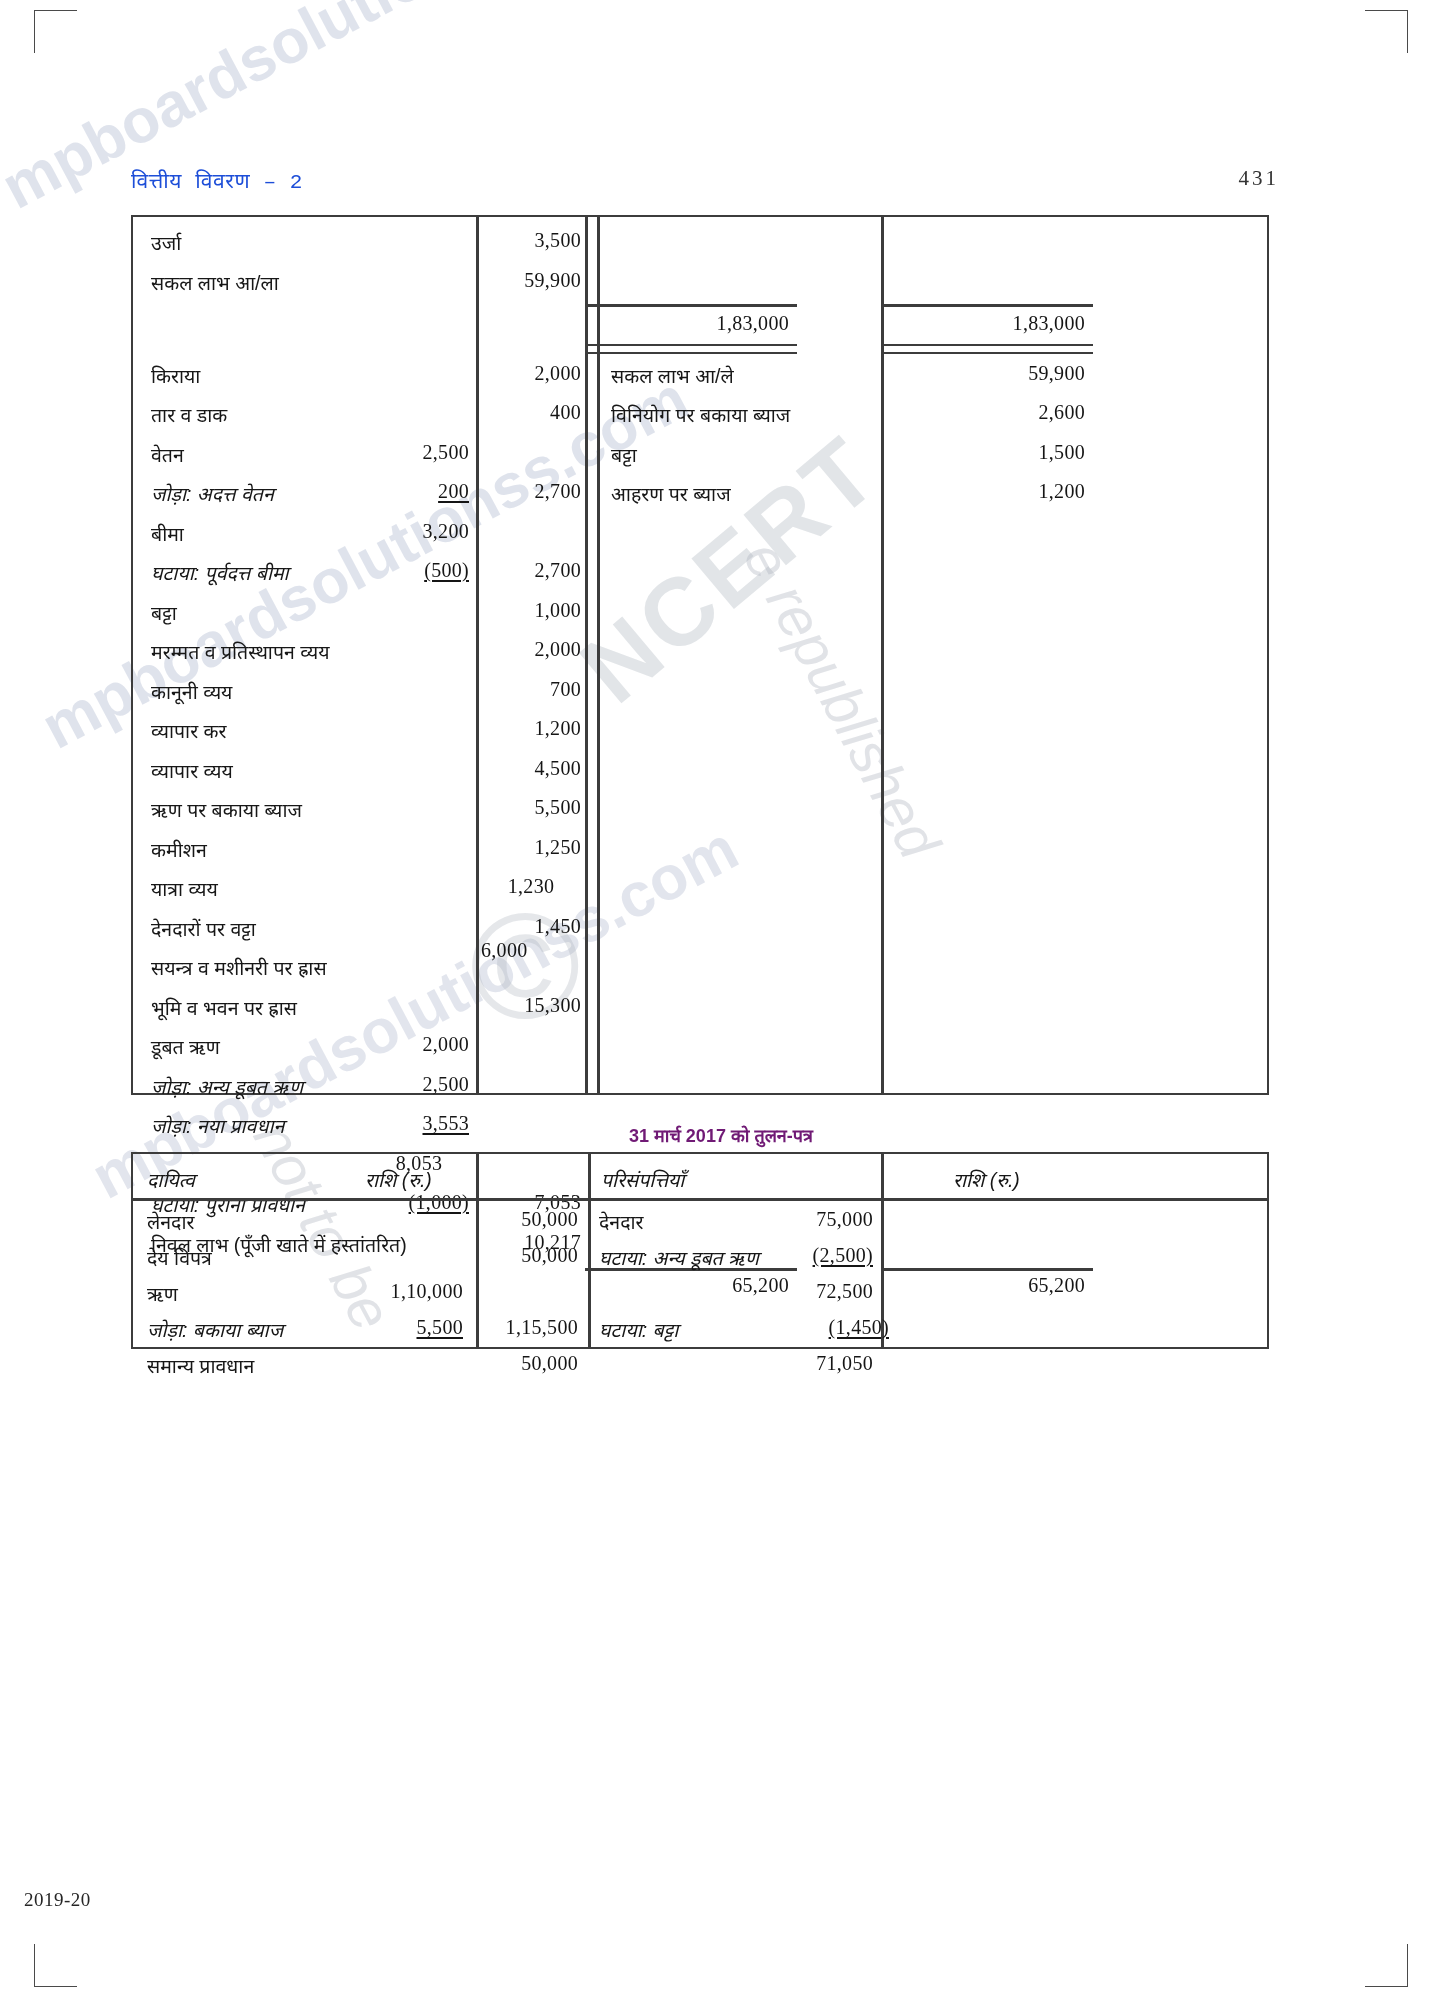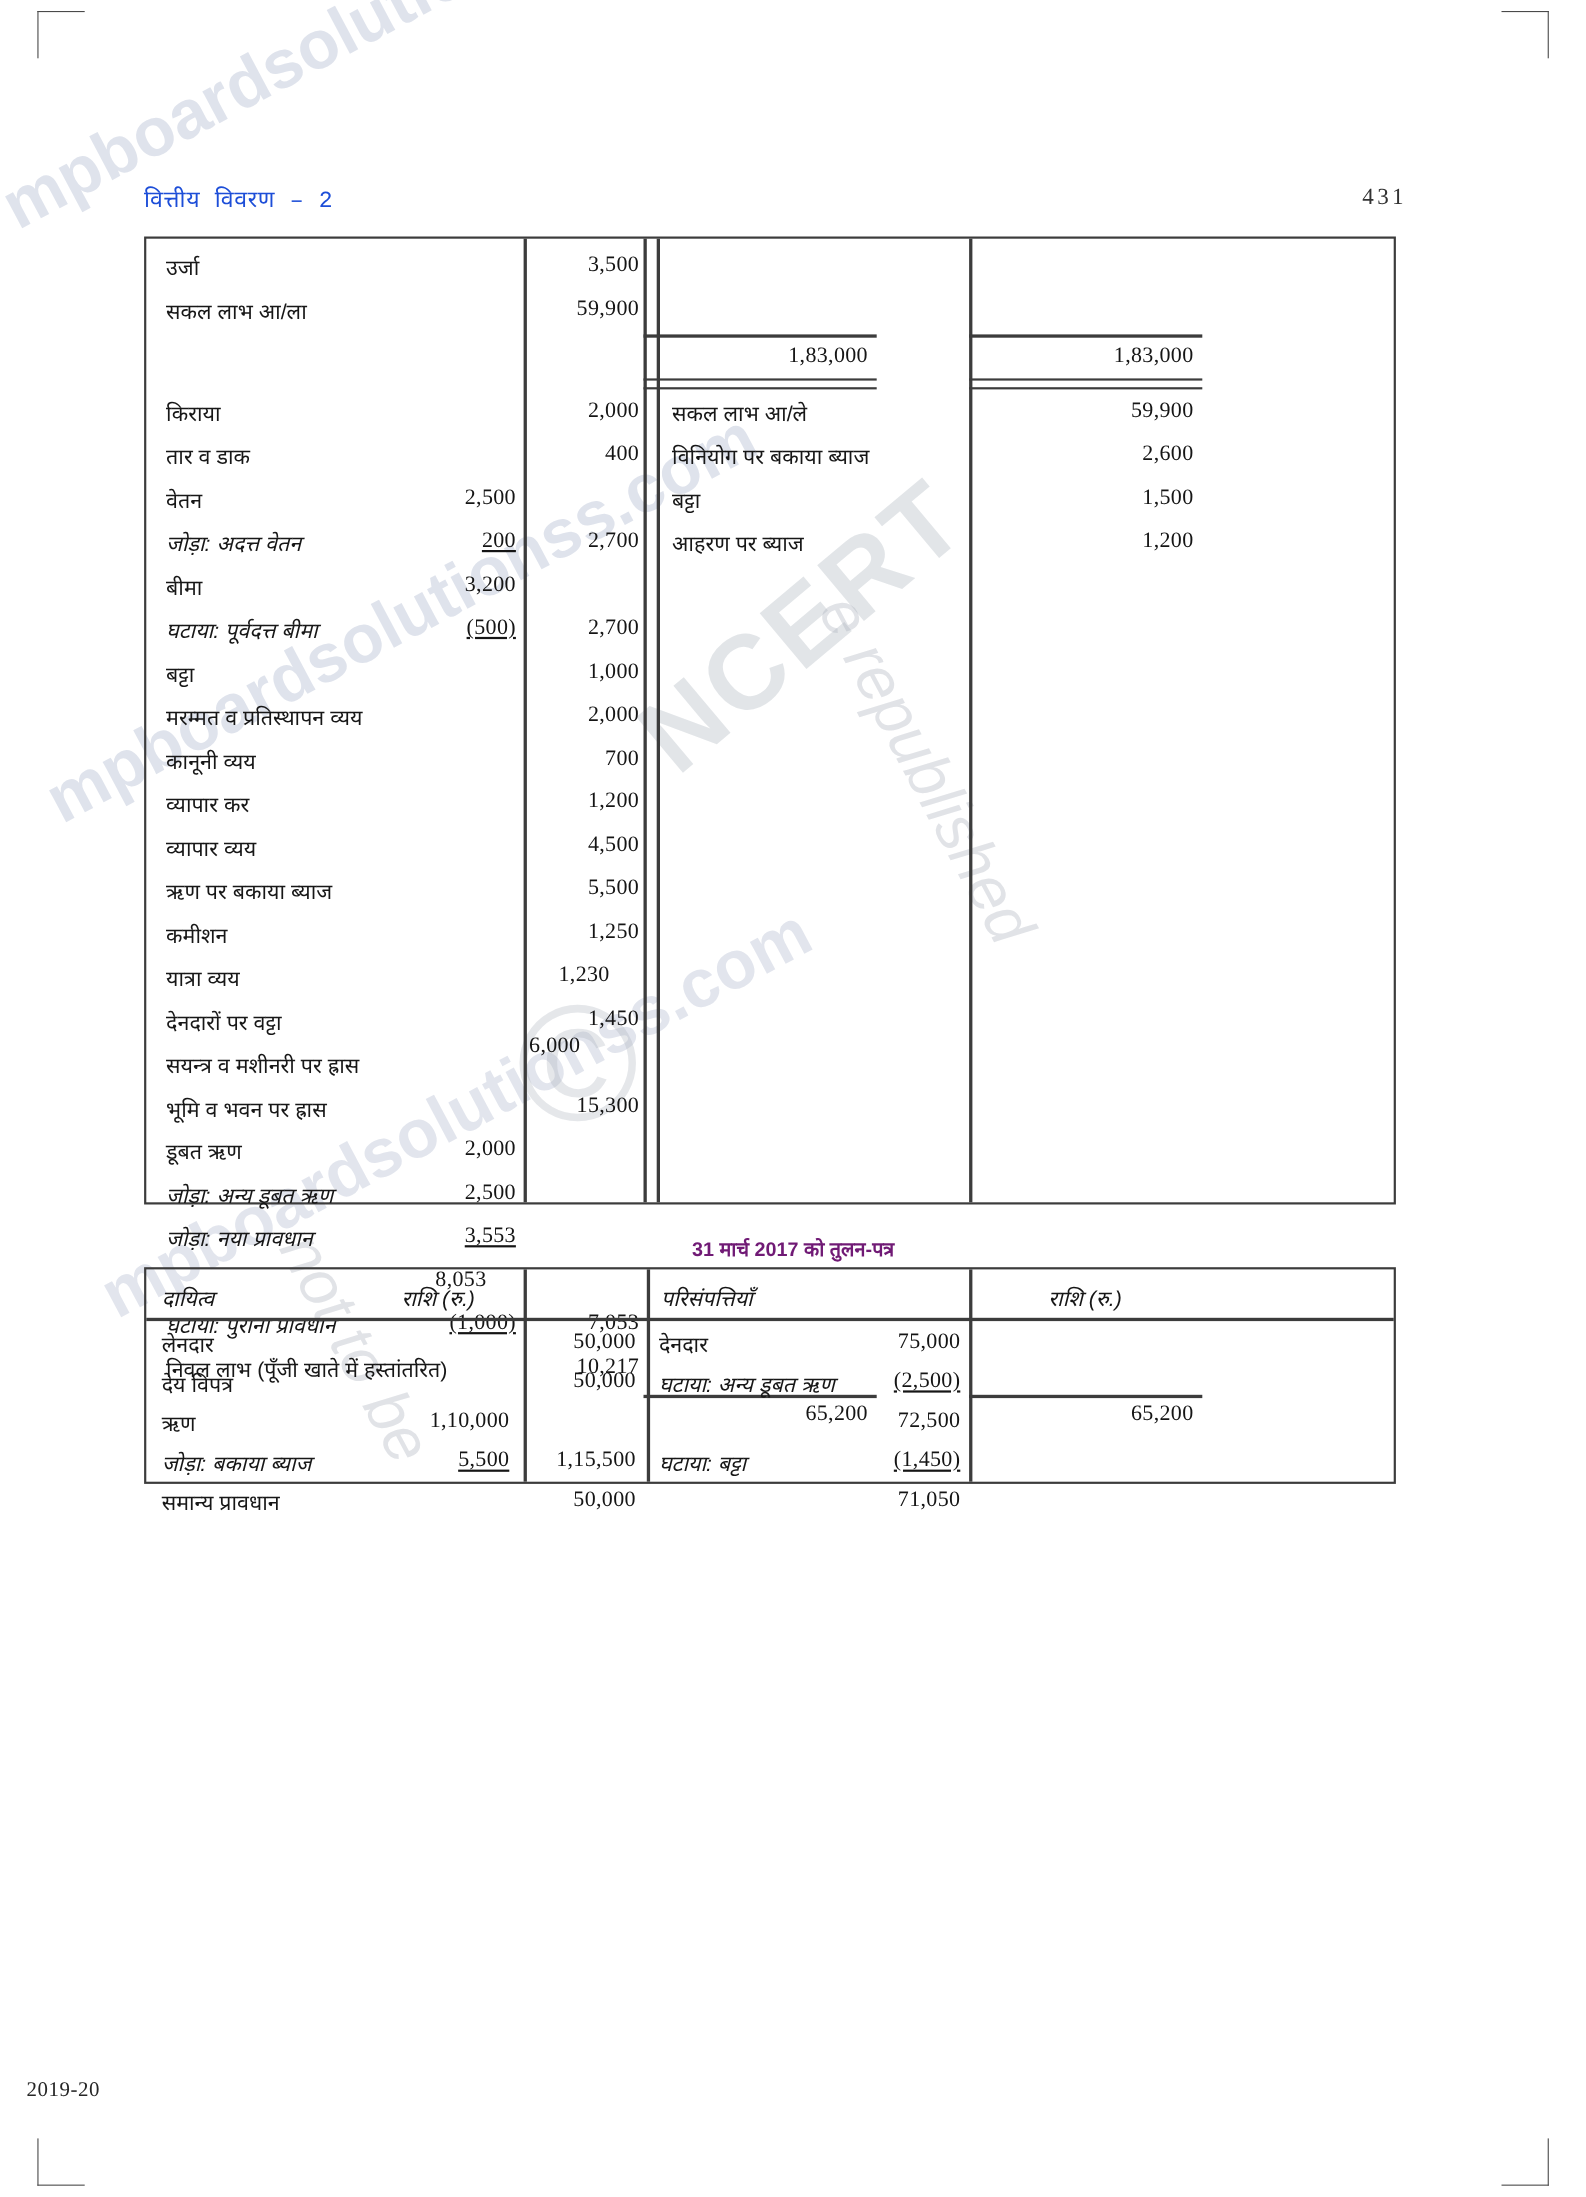--- a/index.html
+++ b/index.html
@@ -325,18 +325,18 @@
       <div class="num u1" style="position:absolute;left:210px;top:162px;width:120px;text-align:right">5,500</div>
       <div class="num" style="position:absolute;left:335px;top:162px;width:110px;text-align:right">1,15,500</div>
       <div class="lbl" style="position:absolute;left:14px;top:198px;white-space:nowrap">समान्य प्रावधान</div>
       <div class="num" style="position:absolute;left:335px;top:198px;width:110px;text-align:right">50,000</div>
       <div class="lbl" style="position:absolute;left:466px;top:54px;white-space:nowrap">देनदार</div>
       <div class="num" style="position:absolute;left:620px;top:54px;width:120px;text-align:right">75,000</div>
       <div class="lbl ital" style="position:absolute;left:466px;top:90px;white-space:nowrap">घटाया: अन्य डूबत ऋण</div>
       <div class="num u1" style="position:absolute;left:620px;top:90px;width:120px;text-align:right">(2,500)</div>
       <div class="num" style="position:absolute;left:620px;top:126px;width:120px;text-align:right">72,500</div>
       <div class="lbl ital" style="position:absolute;left:466px;top:162px;white-space:nowrap">घटाया: बट्टा</div>
-      <div class="num u1" style="position:absolute;left:620px;top:162px;width:120px;text-align:right">(1,450)</div>
+      <div class="num u1" style="position:absolute;left:636px;top:162px;width:120px;text-align:right">(1,450)</div>
       <div class="num" style="position:absolute;left:620px;top:198px;width:120px;text-align:right">71,050</div>
     </div>
 </div>
 
 <div class="footer">2019-20</div>
 
 </body></html>

